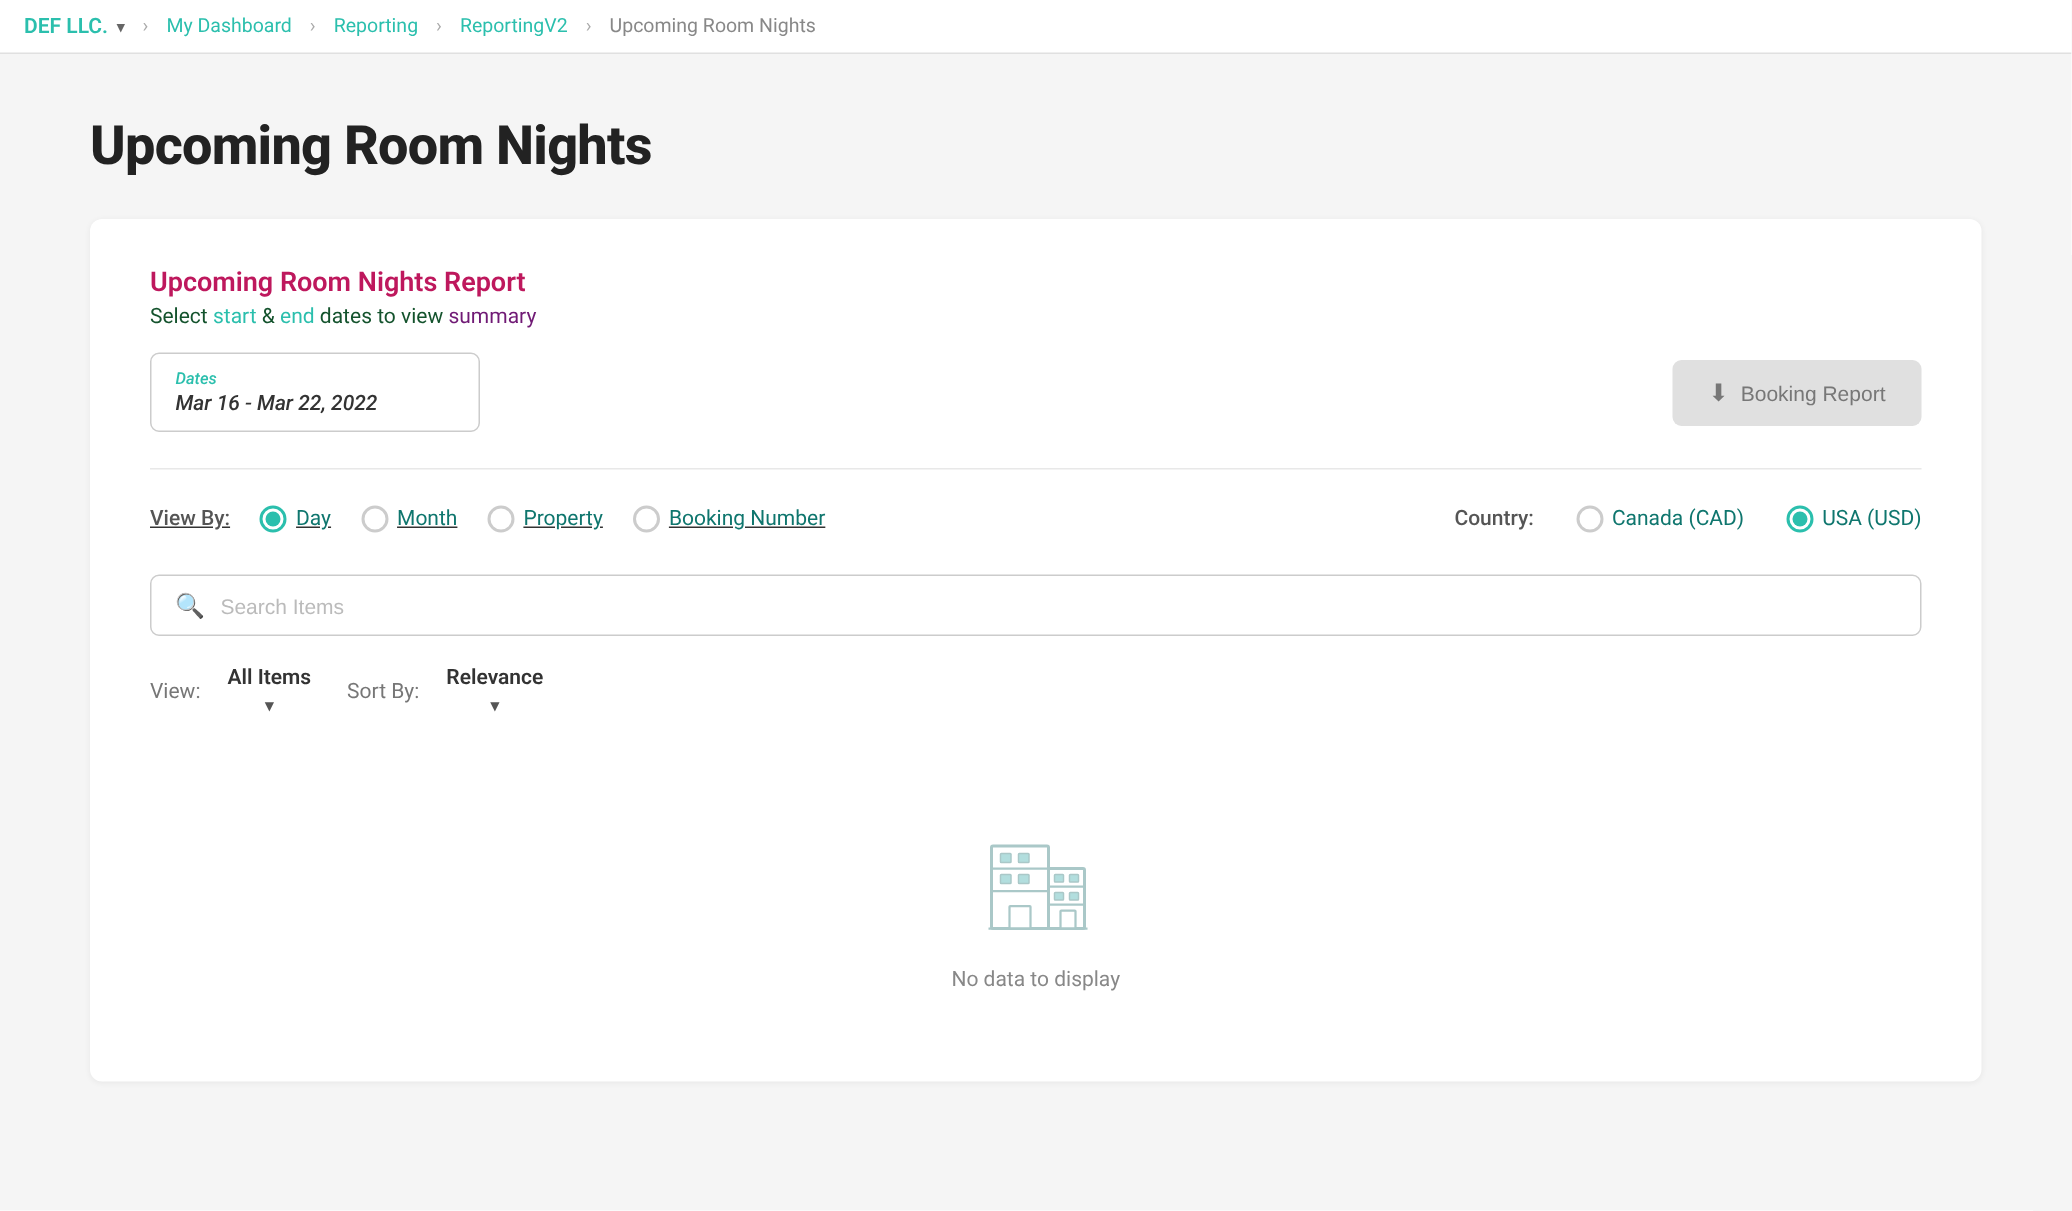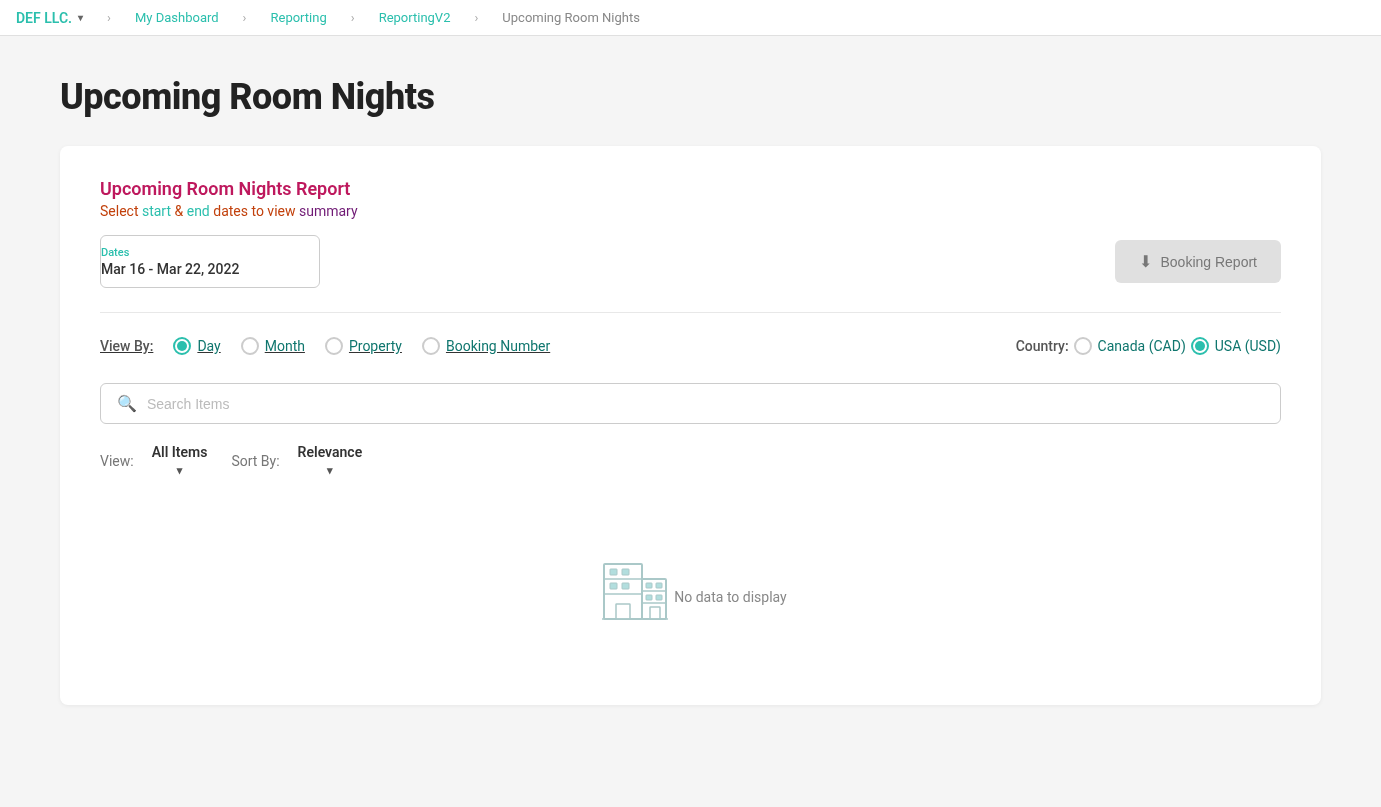--- a/index.html
+++ b/index.html
@@ -11,21 +11,21 @@
     }
 
     
     .topbar {
       background: #fff;
       border-bottom: 1px solid #e0e0e0;
       height: 36px;
       display: flex;
       align-items: center;
       padding: 0 16px;
-      gap: 24px;
+      gap: 12px;
     }
     .topbar-brand {
       display: flex;
       align-items: center;
       gap: 6px;
       color: #2bbfad;
       font-weight: 600;
       font-size: 14px;
       cursor: pointer;
     }
@@ -72,36 +72,37 @@
       font-weight: 600;
       color: #be185d;
       margin-bottom: 4px;
     }
     .report-hint {
       font-size: 14px;
       color: #555;
       margin-bottom: 16px;
     }
     .report-hint span {
-      color: #c2410c;
+      color: #14532d;
     }
 
     
     .date-download-row {
       display: flex;
       align-items: center;
       justify-content: space-between;
       margin-bottom: 24px;
     }
     .date-box {
       border: 1.5px solid #ccc;
       border-radius: 6px;
-      padding: 10px 0;
+      padding: 10px 16px;
       min-width: 220px;
       cursor: pointer;
+      font-style: italic;
     }
     .date-box .dates-label {
       font-size: 11px;
       color: #2bbfad;
       font-weight: 500;
       margin-bottom: 2px;
     }
     .date-box .dates-value {
       font-size: 14px;
       color: #333;
@@ -176,21 +177,21 @@
       background: #2bbfad;
     }
     .radio-text {
       font-size: 14px;
       color: #0f766e;
     }
 
     .country-row {
       display: flex;
       align-items: center;
-      gap: 5px;
+      gap: 28px;
     }
     .country-label {
       font-size: 14px;
       color: #555;
       font-weight: 500;
     }
 
     
     .search-bar {
       display: flex;
@@ -244,21 +245,21 @@
       flex-direction: column;
     }
     .filter-value .chevron-down {
       font-size: 11px;
       color: #555;
     }
 
     
     .empty-state {
       display: flex;
-      flex-direction: row;
+      flex-direction: column;
       align-items: center;
       justify-content: center;
       padding: 40px 0 20px;
     }
     .building-icon {
       width: 80px;
       height: 80px;
       margin-bottom: 16px;
     }
     .empty-text {

